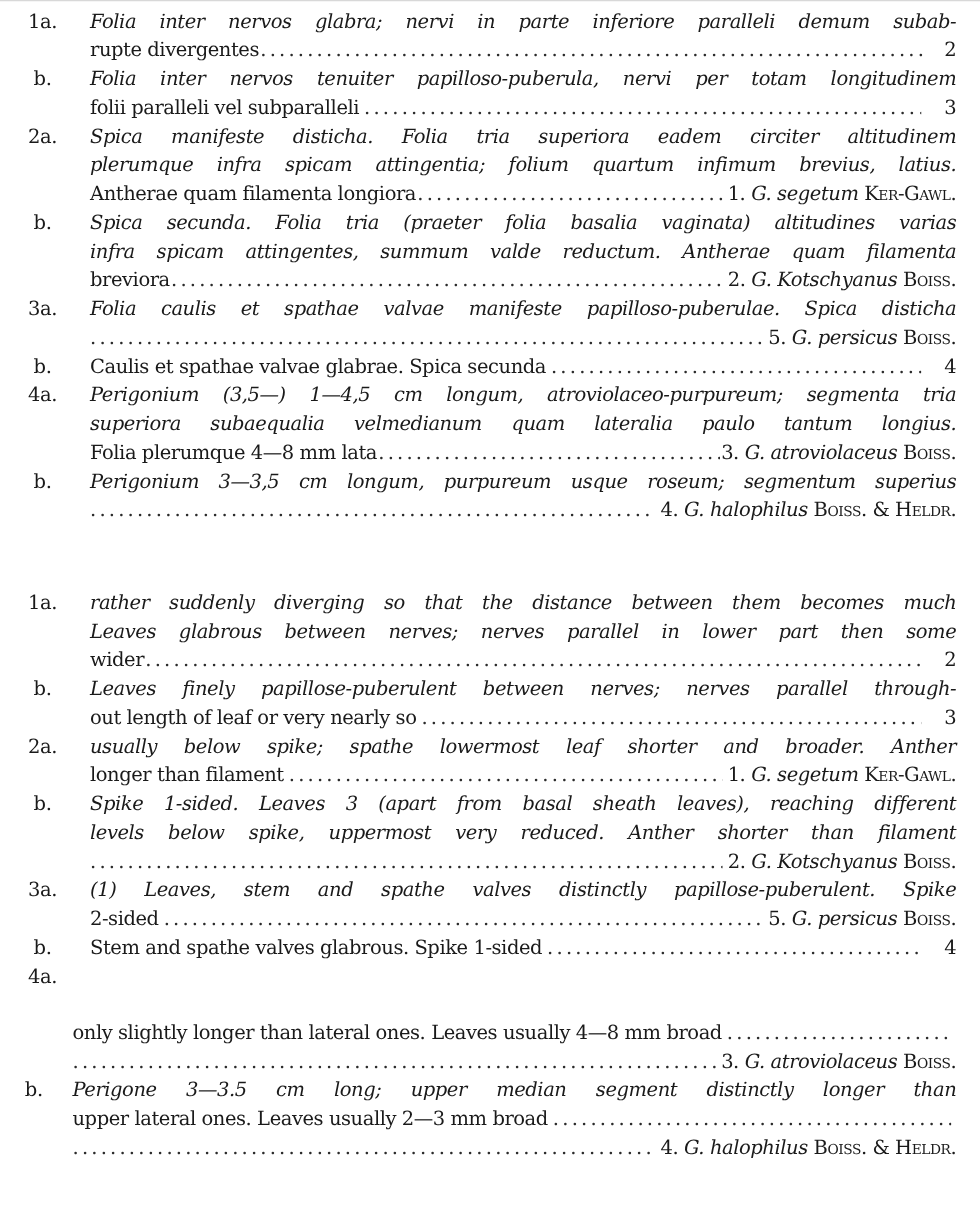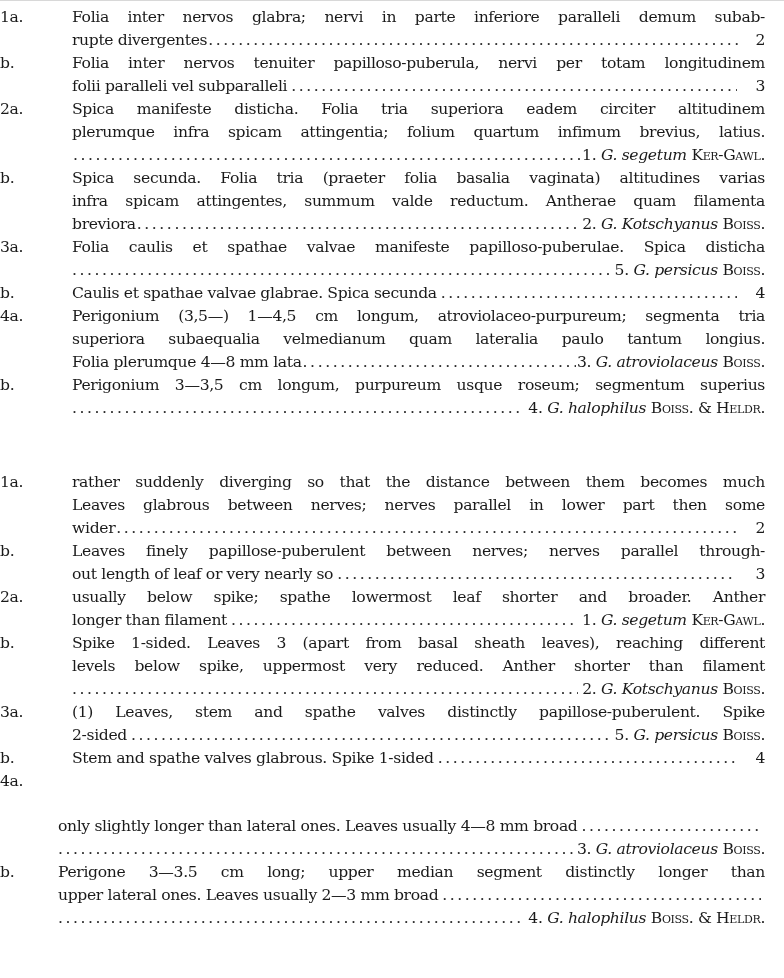--- a/index.html
+++ b/index.html
@@ -11,28 +11,28 @@
     box-sizing: border-box;
   }
   .key { position: absolute; left: 0; width: 784px; }
   .key.latin { top: 5px; }
   .key.english { top: 470px; }
   .lead {
     display: flex; font-size: 15.6px; line-height: 23px;
     letter-spacing: -0.35px;
   }
   .lead-label {
-    width: 72px; flex: 0 0 72px; text-align: left; padding-right: 4px;
+    width: 72px; flex: 0 0 72px; text-align: center; padding-right: 4px;
     box-sizing: border-box; white-space: nowrap;
   }
   .lead-body { width: 693px; flex: 0 0 693px; }
   .line {
     display: flex; align-items: baseline; white-space: nowrap; height: 23px;
   }
-  .line.justify { text-align: justify; text-align-last: justify; display: block; }
+  .line.justify { text-align: justify; text-align-last: justify; display: block; font-style: italic; }
   .txt { flex: 0 0 auto; }
   .dots {
     flex: 1 1 auto; overflow: hidden; white-space: nowrap;
     letter-spacing: 3.6px; margin: 0 4px; color: #2a2a2a;
   }
   .dots::before {
     content: ". . . . . . . . . . . . . . . . . . . . . . . . . . . . . . . . . . . . . . . . . . . . . . . . . . . . . . . . . . . . . . . . . . . . . . . . . . . . . . . . . . . . . . . . . . . . . . . . . . . . . . . . . . . . . . . . .";
     letter-spacing: -1.2px;
   }
   .dots.tight { margin-left: 1px; margin-right: 1px; }
@@ -73,20 +73,21 @@
       </div>
     </div>
   </div>
 
   <div class="lead">
     <div class="lead-label">2a.</div>
     <div class="lead-body">
       <div class="line justify">Spica manifeste disticha. Folia tria superiora eadem circiter altitudinem</div>
       <div class="line justify">plerumque infra spicam attingentia; folium quartum infimum brevius, latius.</div>
       <div class="line">
+        <span class="txt">Antherae quam filamenta longiora</span>
         <span class="dots tight"></span>
         <span class="end">
           <span>1.</span>
           <span class="sp-it">G.</span>
           <span class="sp-it">segetum</span>
           <span class="sc">Ker-Gawl.</span>
         </span>
       </div>
     </div>
   </div>

